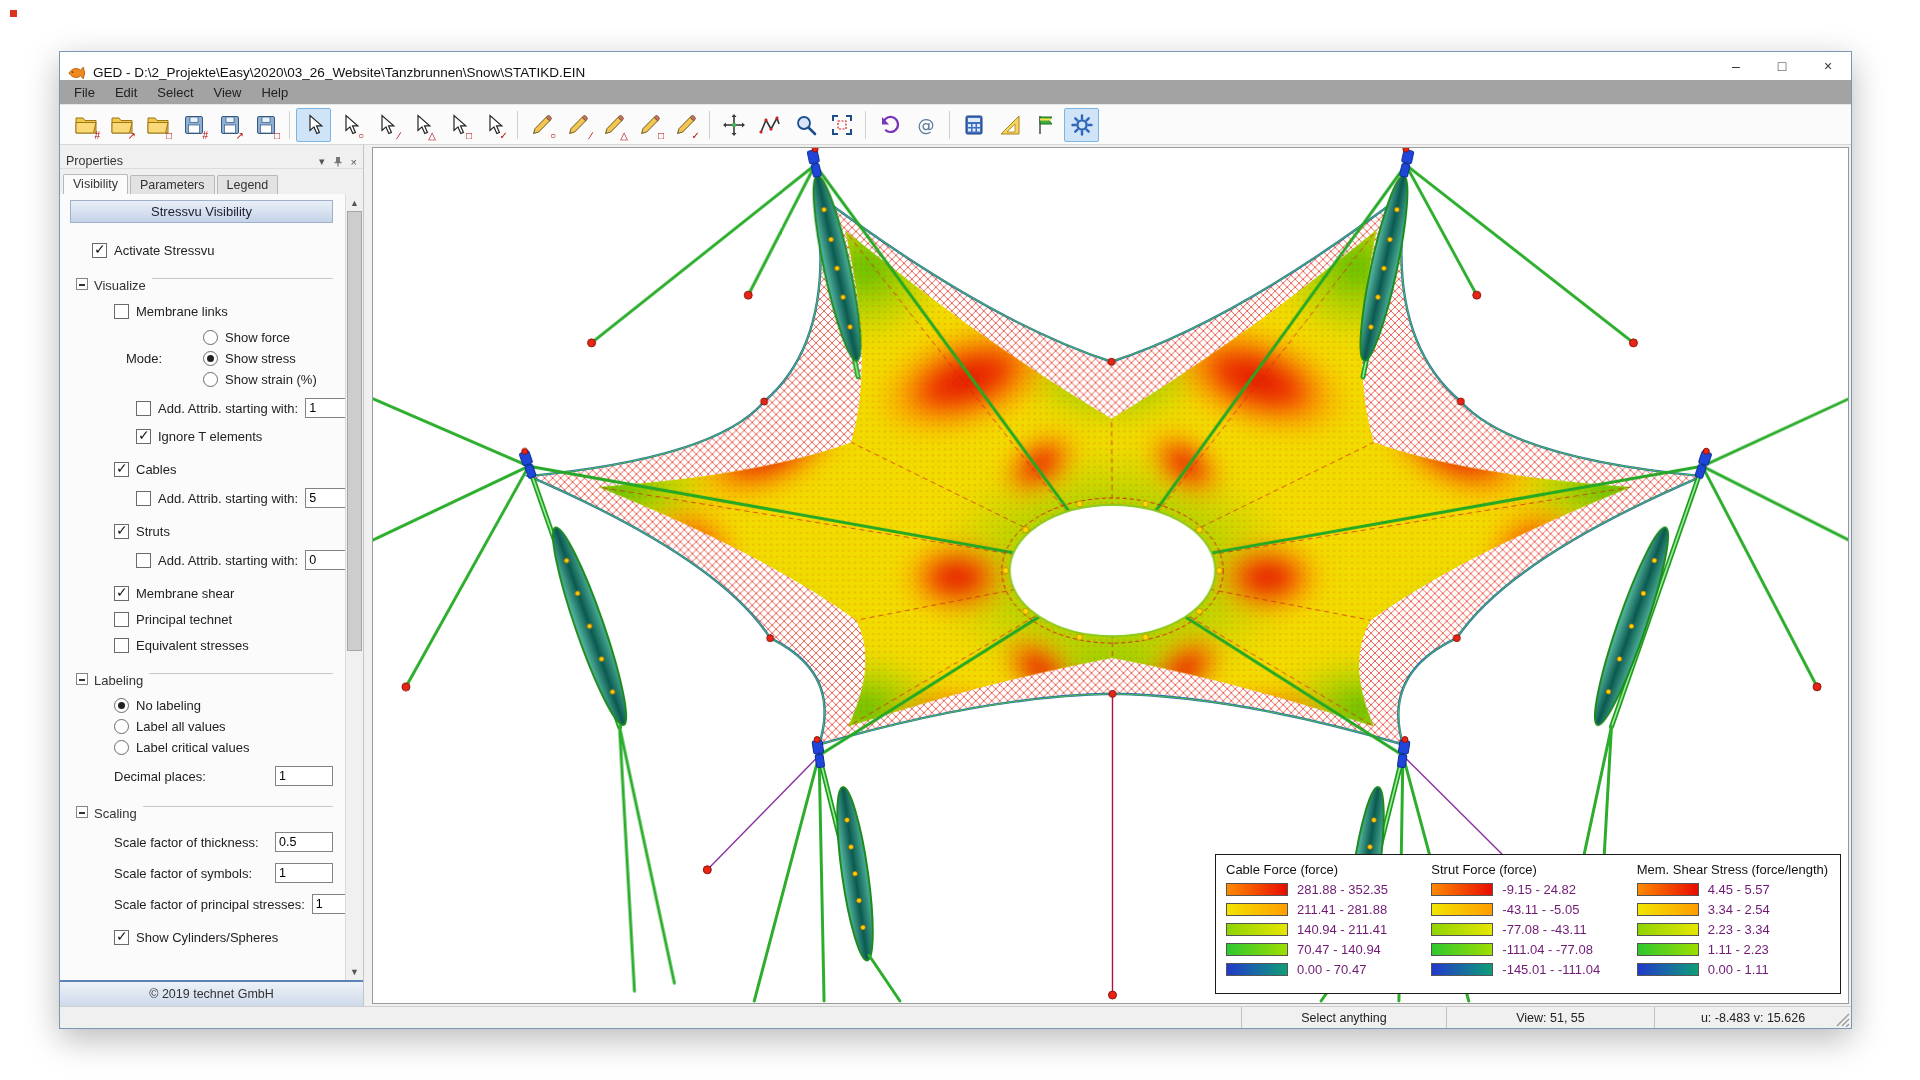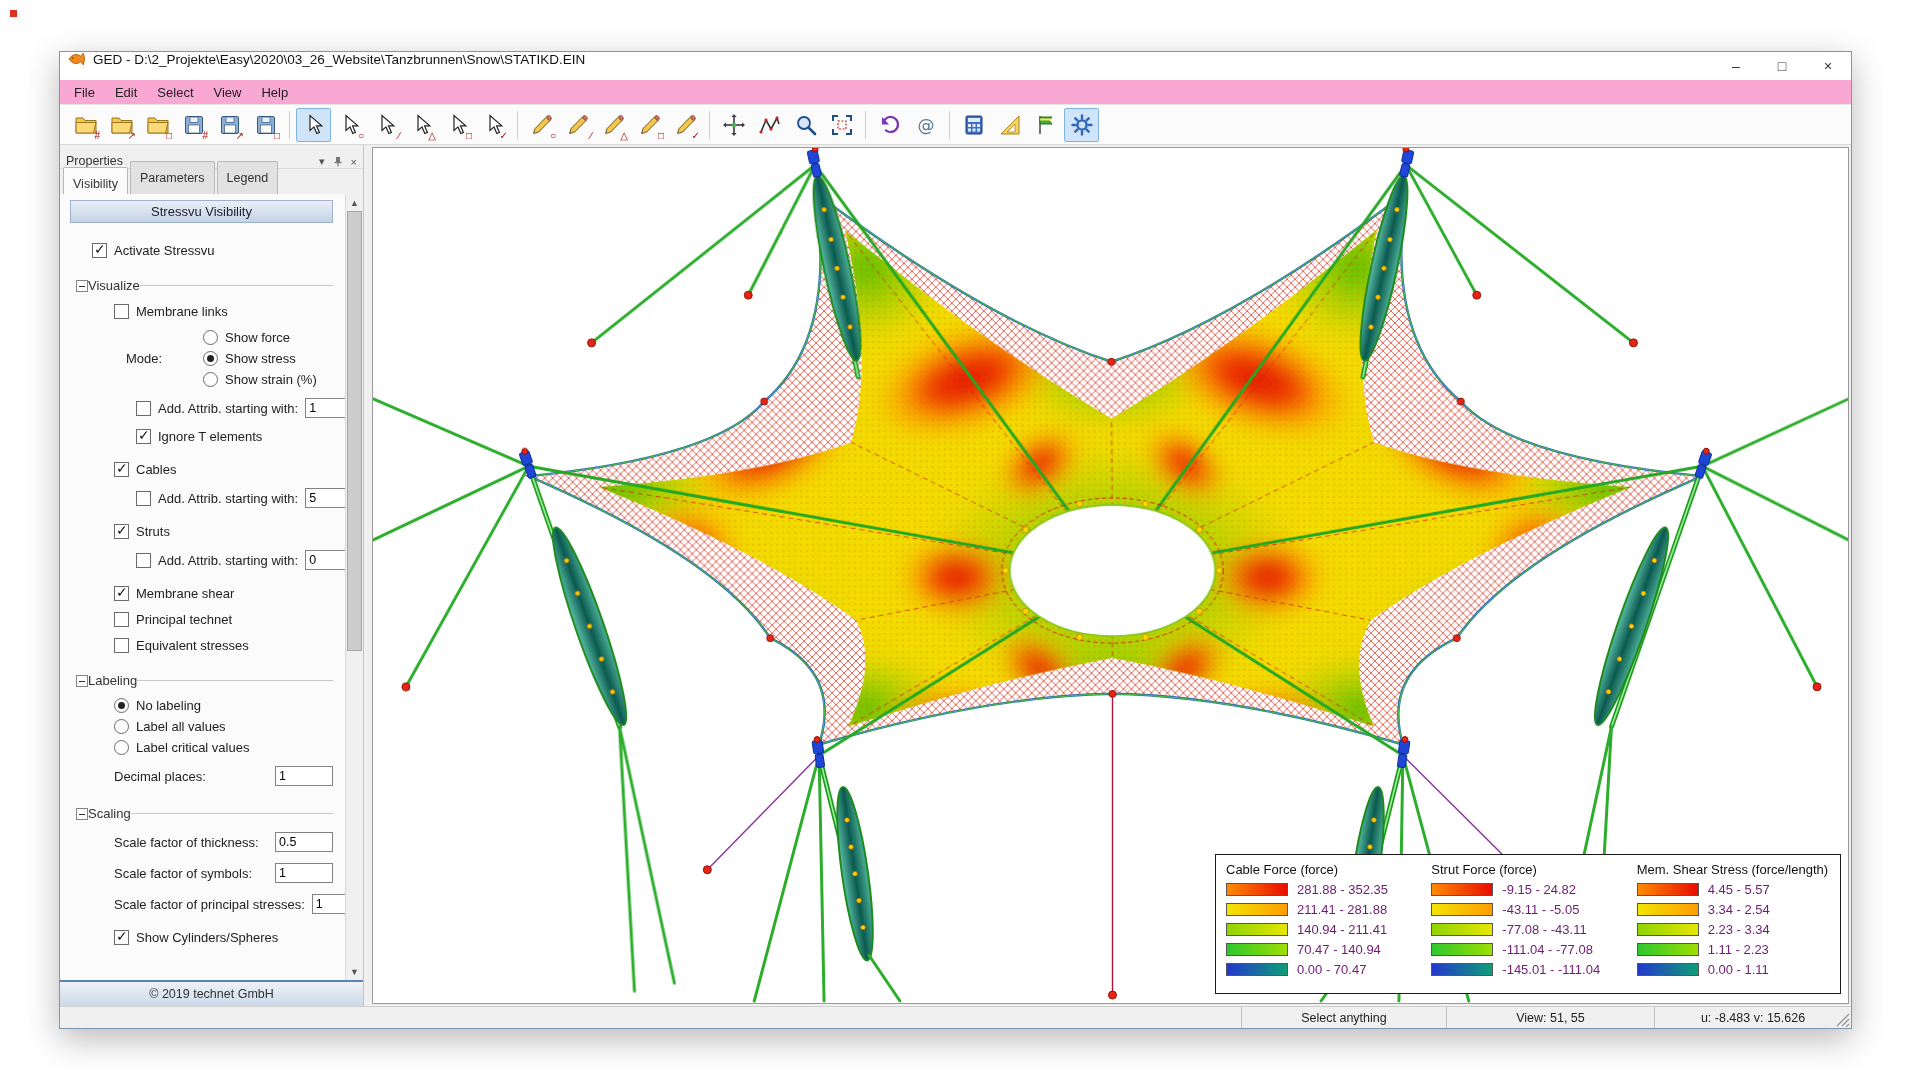--- a/index.html
+++ b/index.html
@@ -5,27 +5,27 @@
   *{box-sizing:border-box;margin:0;padding:0}
   html,body{width:1920px;height:1080px;background:#ffffff;overflow:hidden;
     font-family:"Liberation Sans",sans-serif;color:#222;position:relative}
 
   .screen-marker{position:absolute;left:10px;top:10px;width:7px;height:7px;background:#e03020}
 
   .window{position:absolute;left:59px;top:51px;width:1793px;height:978px;background:#f0f0f0;
     border:1px solid #7a97b5;box-shadow:0 10px 32px rgba(0,0,0,.28);display:flex;flex-direction:column}
 
   
-  .titlebar{height:28px;background:#fff;display:flex;align-items:flex-start;padding-left:8px;gap:7px;flex:none}
+  .titlebar{height:28px;background:#fff;display:flex;align-items:flex-end;padding-left:8px;gap:7px;flex:none}
   .title{font-size:13.5px;color:#111;white-space:nowrap}
   .wbtns{margin-left:auto;display:flex;height:100%}
   .wbtn{width:46px;display:flex;align-items:center;justify-content:center;font-size:14px;color:#333}
 
   
-  .menubar{height:25px;background:#f9a8d4;display:flex;align-items:center;padding-left:4px;
+  .menubar{height:25px;background:#a3a3a3;display:flex;align-items:center;padding-left:4px;
     font-size:13px;border-bottom:1px solid #e6e6e6;flex:none}
   .menu-item{padding:3px 10px}
 
   
   .toolbar{height:40px;background:#fbfbfb;display:flex;align-items:center;padding:2px 8px;gap:1px;
     border-bottom:1px solid #d8d8d8;flex:none}
   .tbtn{width:35px;height:34px;display:flex;align-items:center;justify-content:center;position:relative;
     border:1px solid transparent;border-radius:2px}
   .tbtn.active{background:#cfe4f7;border-color:#7eb4e2}
   .ticon{width:24px;height:24px}
@@ -34,38 +34,38 @@
 
   
   .main{flex:1;display:flex;min-height:0}
 
   
   .panel{width:304px;flex:none;background:#f0f0f0;display:flex;flex-direction:column;border-right:1px solid #c4c4c4}
   .panel-header{height:24px;flex:none;display:flex;align-items:flex-end;padding:0 6px;font-size:12.5px;color:#333;
     border-bottom:1px solid #dcdcdc;gap:6px}
   .ph-icons{margin-left:auto;display:flex;align-items:center;gap:8px;color:#555;font-size:11px}
   .tabs{height:25px;flex:none;display:flex;align-items:flex-end;padding-left:3px;background:#f0f0f0}
-  .tab{font-size:12.5px;padding:9px 9px;border:1px solid #b8b8b8;border-bottom:none;background:#e2e2e2;
+  .tab{font-size:12.5px;padding:2px 9px;border:1px solid #b8b8b8;border-bottom:none;background:#e2e2e2;
     margin-right:2px;border-radius:2px 2px 0 0;color:#333}
   .tab.active{background:#fbfbfb;position:relative;top:1px;padding-bottom:4px}
   .panel-body{flex:1;position:relative;background:#fbfbfb;font-size:13px;color:#222;
     padding:4px 30px 4px 10px;overflow:hidden}
   .band{height:23px;background:linear-gradient(#e9eff8,#c5d3e8);border:1px solid #9fb0c8;display:flex;
     align-items:center;justify-content:center;font-size:13px;color:#223;margin-top:2px}
   .crow{display:flex;align-items:center;gap:7px;margin-top:11px}
   .rrow{display:flex;align-items:center;gap:7px;margin-top:6px}
   .i1{margin-left:22px}.i2{margin-left:44px}.i3{margin-left:56px}.i4{margin-left:66px}
   .lbl{white-space:nowrap}
   .w70{width:70px;flex:none}
   .vcol{display:flex;flex-direction:column}
   .cb{width:15px;height:15px;border:1px solid #6a6a6a;background:#fff;flex:none;position:relative}
   .cb.checked::before{content:"✓";position:absolute;left:1px;top:-3px;font-size:14px;color:#111}
   .rb{width:15px;height:15px;border:1px solid #6a6a6a;border-radius:50%;background:#fff;flex:none;position:relative}
   .rb.checked::before{content:"";position:absolute;left:3px;top:3px;width:7px;height:7px;border-radius:50%;background:#222}
-  .sec{display:flex;align-items:center;margin:20px 0 2px 6px;color:#333}
+  .sec{display:flex;align-items:flex-start;gap:6px;margin:20px 0 2px 6px;color:#333}
   .collapse-box{width:12px;height:12px;border:1px solid #848484;background:#fff;position:relative;flex:none}
   .collapse-box::before{content:"";position:absolute;left:2px;top:5px;width:6px;height:1.5px;background:#333}
   .sec-line{flex:1;height:1px;background:#c8c8c8}
   input.val{width:58px;height:20px;border:1px solid #828282;font-size:12.5px;padding:0 3px;
     font-family:"Liberation Sans",sans-serif;background:#fff;margin-left:auto}
   .panel-footer{height:26px;flex:none;background:linear-gradient(#eef2f8,#cdd9ea);border-top:2px solid #5b83b5;
     display:flex;align-items:center;justify-content:center;font-size:12.5px;color:#333}
   .pscroll{position:absolute;top:0;right:0;bottom:0;width:18px;background:#f0f0f0;border-left:1px solid #dadada}
   .parr{height:17px;display:flex;align-items:center;justify-content:center;font-size:9px;color:#555}
   .parr.down{position:absolute;bottom:0;left:0;right:0}

